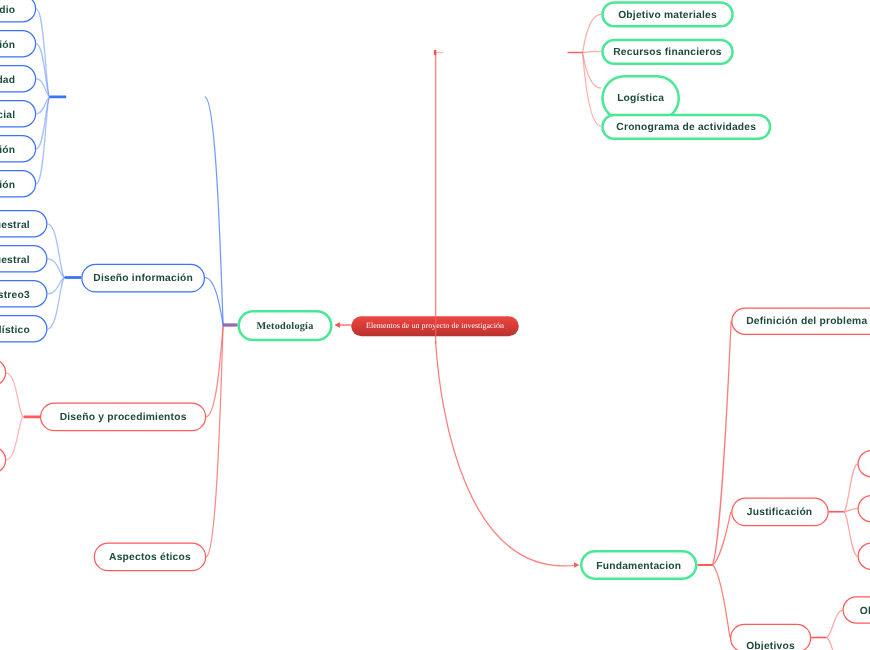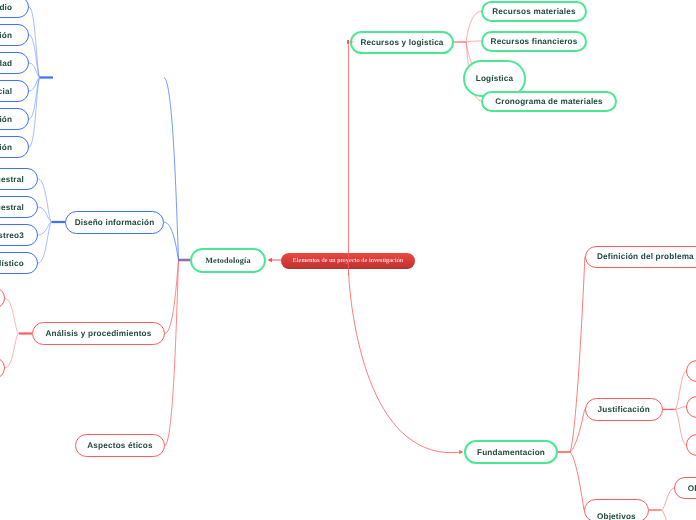--- a/index.html
+++ b/index.html
@@ -102,39 +102,36 @@
     </div>
     <div class="node n-blue" style="left: -70.4px; top: 252px; width: 108.6px; height: 22px;">
       <span>Análisis estadístico</span>
     </div>
     <div class="node n-blue" style="left: 65px; top: 210.5px; width: 99px; height: 23px;">
       <span>Diseño información</span>
     </div>
     <div class="node n-red" style="left: -65.1px; top: 287.4px; width: 70.1px; height: 22px;"></div>
     <div class="node n-red" style="left: -82.6px; top: 356.9px; width: 87.6px; height: 22px;"></div>
     <div class="node n-red" style="left: 32px; top: 322px; width: 133px; height: 23px;">
-      <span>Análisis y procedimientos</span>
+      <span>Diseño y procedimientos</span>
     </div>
     <div class="node n-red" style="left: 75px; top: 434px; width: 90px; height: 23px;">
       <span>Aspectos éticos</span>
     </div>
     <div class="node n-green" style="left: 481px; top: 1px; width: 106px; height: 21px;">
-      <span>Recursos materiales</span>
+      <span>Objetivo materiales</span>
     </div>
     <div class="node n-green" style="left: 481px; top: 30.5px; width: 106px; height: 21px;">
       <span>Recursos financieros</span>
     </div>
-    <div class="node n-green" style="left: 463px; top: 60px; width: 63px; height: 37px; align-items: center;">
+    <div class="node n-green" style="left: 481px; top: 60px; width: 63px; height: 37px; align-items: center;">
       <span>Logística</span>
     </div>
     <div class="node n-green" style="left: 481px; top: 90.5px; width: 136px; height: 21px;">
-      <span>Cronograma de materiales</span>
-    </div>
-    <div class="node n-green" style="left: 350px; top: 30.5px; width: 104px; height: 23px;">
-      <span>Recursos y logistica</span>
+      <span>Cronograma de actividades</span>
     </div>
     <div class="node n-red" style="left: 584.9px; top: 245.6px; width: 121px; height: 22.2px;">
       <span>Definición del problema</span>
     </div>
     <div class="node n-red" style="left: 686.3px; top: 360.1px; width: 82.4px; height: 22px;"></div>
     <div class="node n-red" style="left: 686.3px; top: 395.7px; width: 98.3px; height: 22px;"></div>
     <div class="node n-red" style="left: 686.3px; top: 434.1px; width: 123.5px; height: 22px;"></div>
     <div class="node n-red" style="left: 584.6px; top: 397.8px; width: 78.2px; height: 23.2px;">
       <span>Justificación</span>
     </div>

